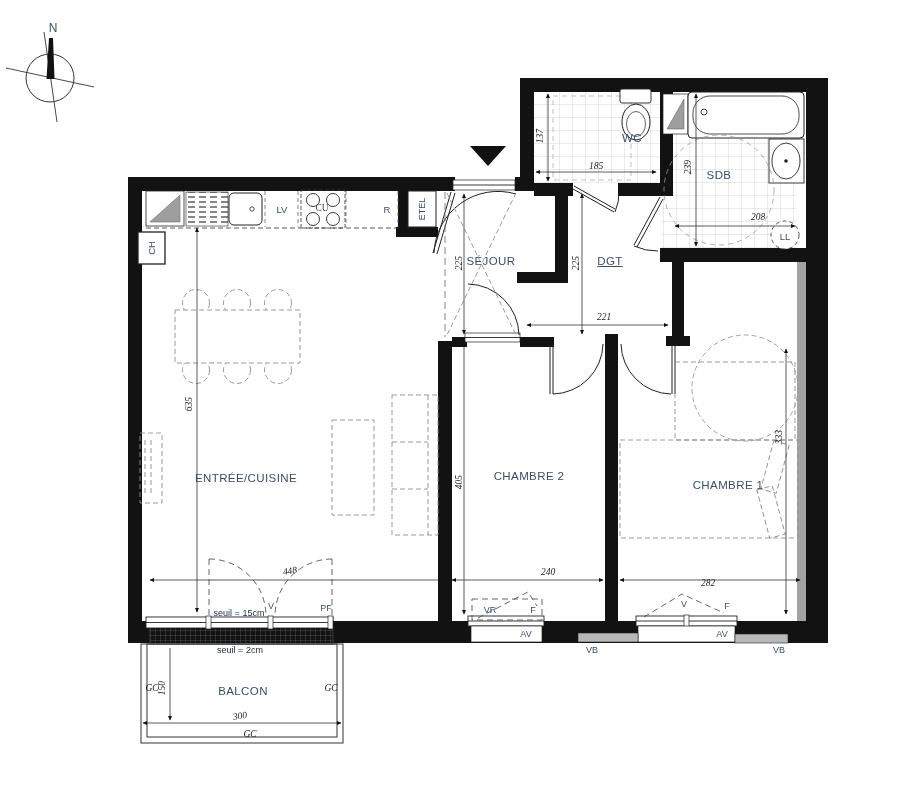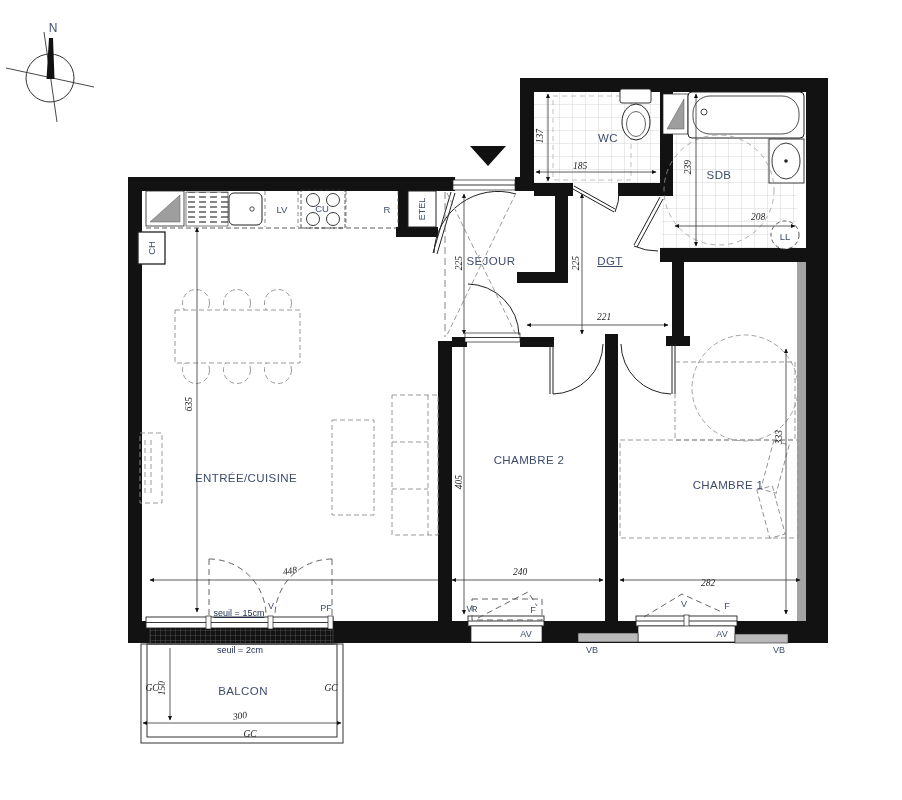--- a/index.html
+++ b/index.html
@@ -227,55 +227,55 @@
     <line x1="170" y1="648" x2="170" y2="720" marker-end="url(#arr)"></line>
     <line x1="143" y1="723" x2="341" y2="723" marker-start="url(#arr)" marker-end="url(#arr)"></line>
   </g>
 </svg>
 
   <span class="lbl north" style="left:53px;top:28px;">N</span>
 
   <span class="lbl room" style="left:246px;top:478px;">ENTRÉE/CUISINE</span>
   <span class="lbl room" style="left:491px;top:261px;">SÉJOUR</span>
   <span class="lbl room" style="left:610px;top:261px;text-decoration:underline;">DGT</span>
-  <span class="lbl room" style="left:608px;top:138px;text-align:center;">WC</span>
+  <span class="lbl room" style="left:632px;top:138px;text-align:center;">WC</span>
   <span class="lbl room" style="left:719px;top:175px;">SDB</span>
-  <span class="lbl room" style="left:529px;top:460px;">CHAMBRE 2</span>
+  <span class="lbl room" style="left:529px;top:476px;">CHAMBRE 2</span>
   <span class="lbl room" style="left:728px;top:485px;">CHAMBRE 1</span>
   <span class="lbl room" style="left:243px;top:691px;">BALCON</span>
 
   <span class="lbl sm" style="left:282px;top:209px;">LV</span>
-  <span class="lbl sm" style="left:322px;top:208px;">CU</span>
+  <span class="lbl sm" style="left:322px;top:208px;font-family:Liberation Serif, serif;">CU</span>
   <span class="lbl sm" style="left:387px;top:209px;">R</span>
   <span class="lbl sm rot" style="left:151px;top:248px;">CH</span>
   <span class="lbl sm2 rot" style="left:422px;top:209px;">ETEL</span>
   <span class="lbl sm" style="left:785px;top:236px;">LL</span>
 
   <span class="lbl dim rot" style="left:189px;top:404px;">635</span>
   <span class="lbl dim slant" style="left:290px;top:571px;">448</span>
   <span class="lbl dim rot" style="left:459px;top:263px;">225</span>
   <span class="lbl dim rot" style="left:576px;top:263px;">225</span>
   <span class="lbl dim" style="left:604px;top:317px;">221</span>
   <span class="lbl dim rot" style="left:540px;top:136px;">137</span>
-  <span class="lbl dim" style="left:580px;top:166px;">185</span>
+  <span class="lbl dim" style="left:596px;top:166px;">185</span>
   <span class="lbl dim rot" style="left:688px;top:167px;">239</span>
   <span class="lbl dim" style="left:734px;top:217px;margin-left:24px;">208</span>
   <span class="lbl dim rot" style="left:459px;top:482px;">405</span>
-  <span class="lbl dim" style="left:520px;top:572px;">240</span>
+  <span class="lbl dim" style="left:548px;top:572px;">240</span>
   <span class="lbl dim rot" style="left:779px;top:437px;">333</span>
   <span class="lbl dim" style="left:708px;top:571px;margin-top:12px;">282</span>
   <span class="lbl dim rot" style="left:162px;top:688px;">150</span>
   <span class="lbl dim slant" style="left:240px;top:716px;">300</span>
 
-  <span class="lbl tiny" style="left:239px;top:613px;text-decoration:underline;">seuil = 15cm</span>
+  <span class="lbl tiny" style="left:239px;top:613px;">seuil = 15cm</span>
   <span class="lbl tiny" style="left:240px;top:650px;">seuil = 2cm</span>
 
   <span class="lbl sm2" style="left:326px;top:608px;text-align:center;">PF</span>
   <span class="lbl sm2" style="left:271px;top:606px;">V</span>
-  <span class="lbl sm2" style="left:472px;top:610px;font-family:Liberation Mono, monospace;">VR</span>
+  <span class="lbl sm2" style="left:490px;top:610px;">VR</span>
   <span class="lbl sm2" style="left:533px;top:610px;">F</span>
   <span class="lbl sm2" style="left:526px;top:634px;">AV</span>
   <span class="lbl sm2" style="left:592px;top:650px;">VB</span>
   <span class="lbl sm2" style="left:684px;top:604px;">V</span>
   <span class="lbl sm2" style="left:727px;top:606px;">F</span>
   <span class="lbl sm2" style="left:722px;top:634px;">AV</span>
   <span class="lbl sm2" style="left:779px;top:650px;">VB</span>
 
   <span class="lbl dim" style="left:152px;top:688px;">GC</span>
   <span class="lbl dim" style="left:331px;top:688px;">GC</span>

